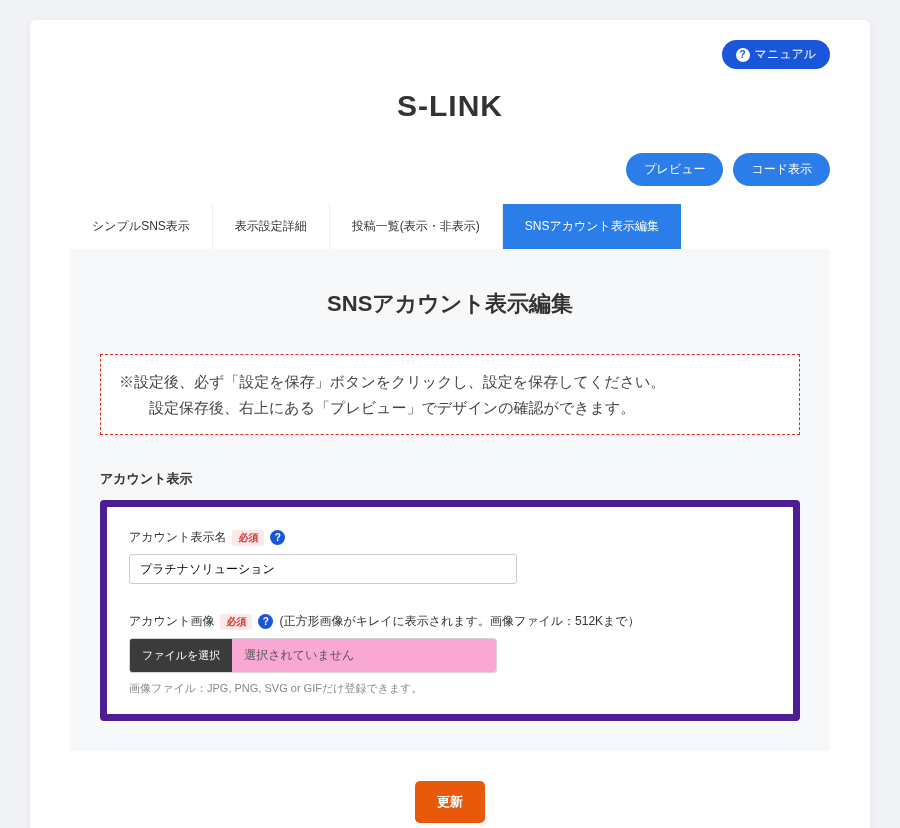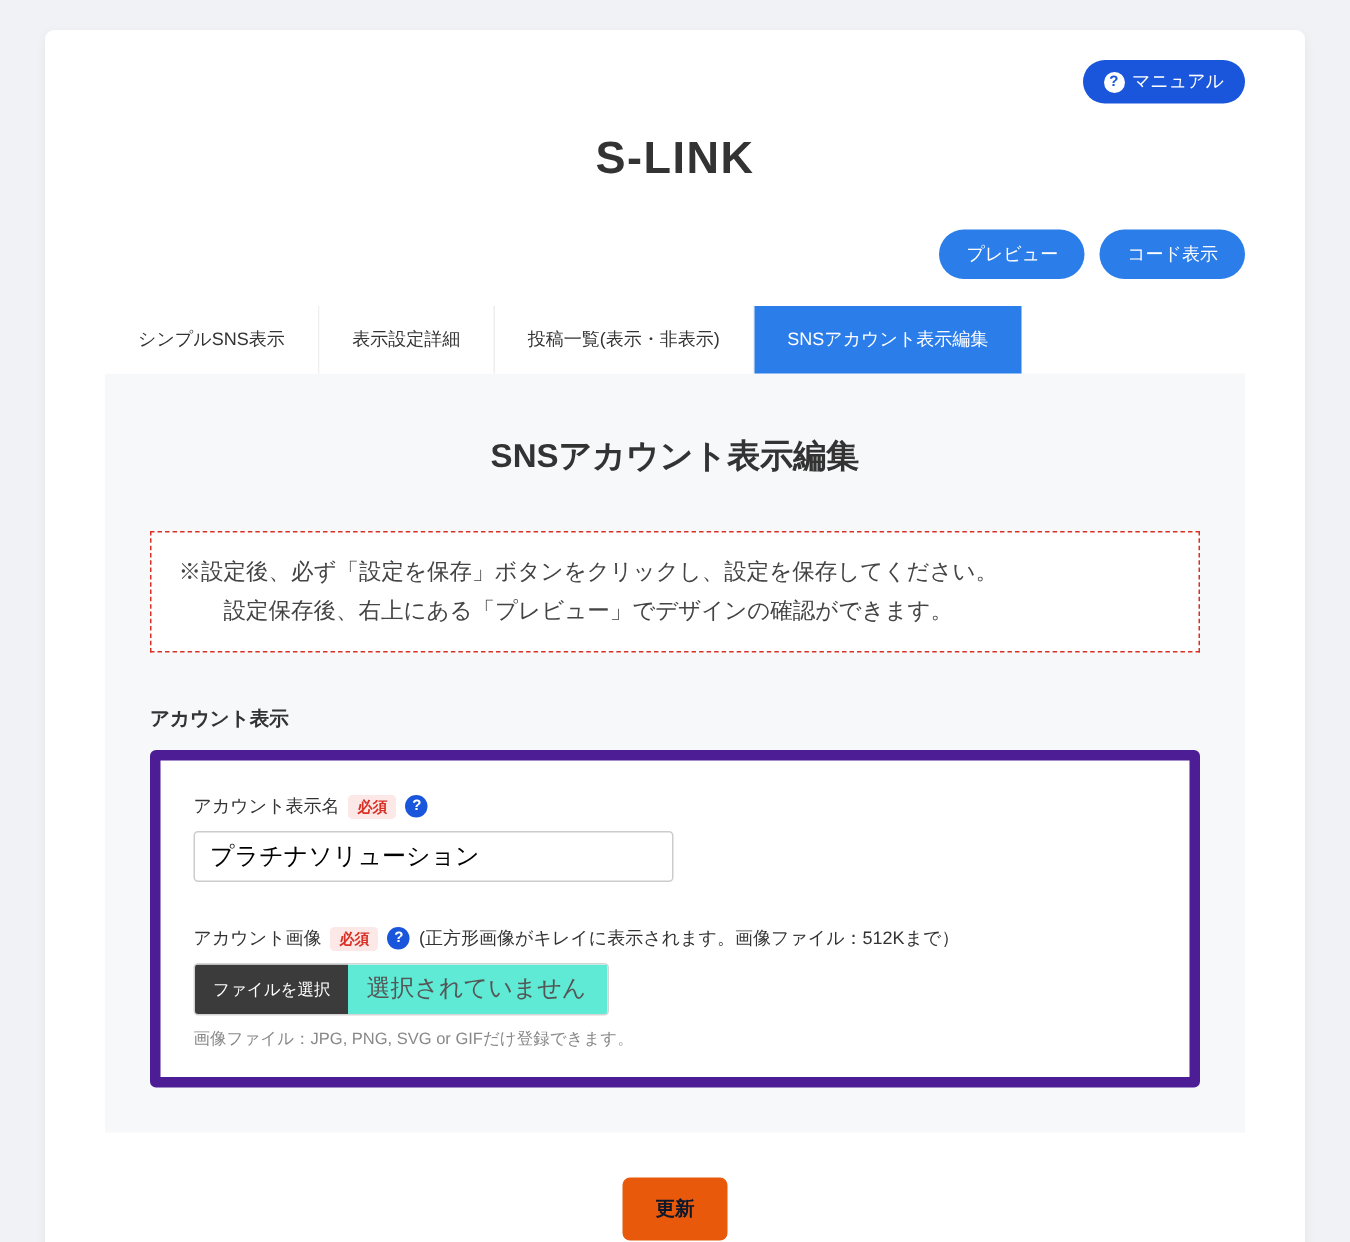--- a/index.html
+++ b/index.html
@@ -142,66 +142,66 @@
     justify-content: center;
     font-size: 10px;
     font-weight: bold;
     cursor: pointer;
   }
   .hint-inline {
     font-size: 12px;
     color: #333;
   }
   .text-input {
-    width: 320px;
+    width: 388px;
     max-width: 100%;
     padding: 7px 10px;
     border: 1px solid #ccc;
     border-radius: 3px;
-    font-size: 16px;
+    font-size: 12px;
   }
   .file-row {
     display: flex;
     align-items: stretch;
-    width: 277px;
+    width: 368px;
     max-width: 100%;
     border: 1px solid #d5d5d5;
     border-radius: 3px;
     overflow: hidden;
     justify-content: space-between;
   }
   .file-btn {
     background: #3b3b3b;
     color: #fff;
     border: none;
     padding: 9px 12px;
     font-size: 11px;
     cursor: pointer;
   }
   .file-status {
     flex: 1;
     display: flex;
     align-items: center;
     padding: 0 12px;
-    font-size: 16px;
+    font-size: 12px;
     color: #555;
-    background: #5eead4;
+    background: #f9a8d4;
   }
   .file-hint {
     font-size: 11px;
     color: #888;
     margin-top: 8px;
   }
   .submit-row {
     text-align: center;
     margin-top: 30px;
   }
   .submit-btn {
     background: #e8590c;
-    color: #0f172a;
+    color: #ffffff;
     border: none;
     border-radius: 5px;
     padding: 12px 22px;
     font-size: 13px;
     font-weight: 600;
     cursor: pointer;
   }
 </style>
 </head>
 <body>

